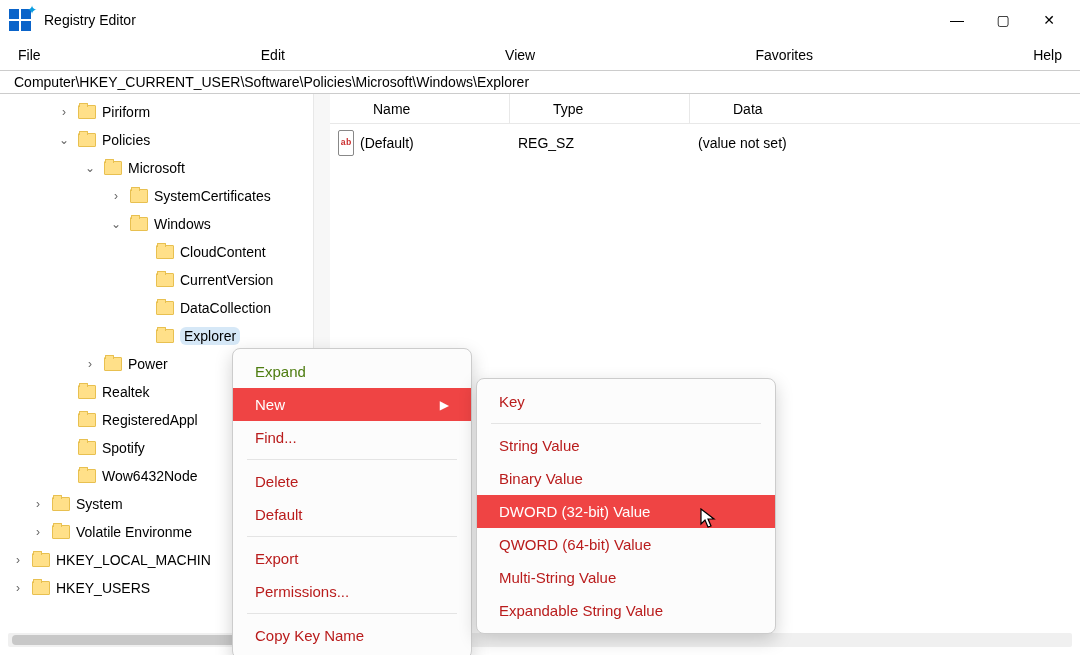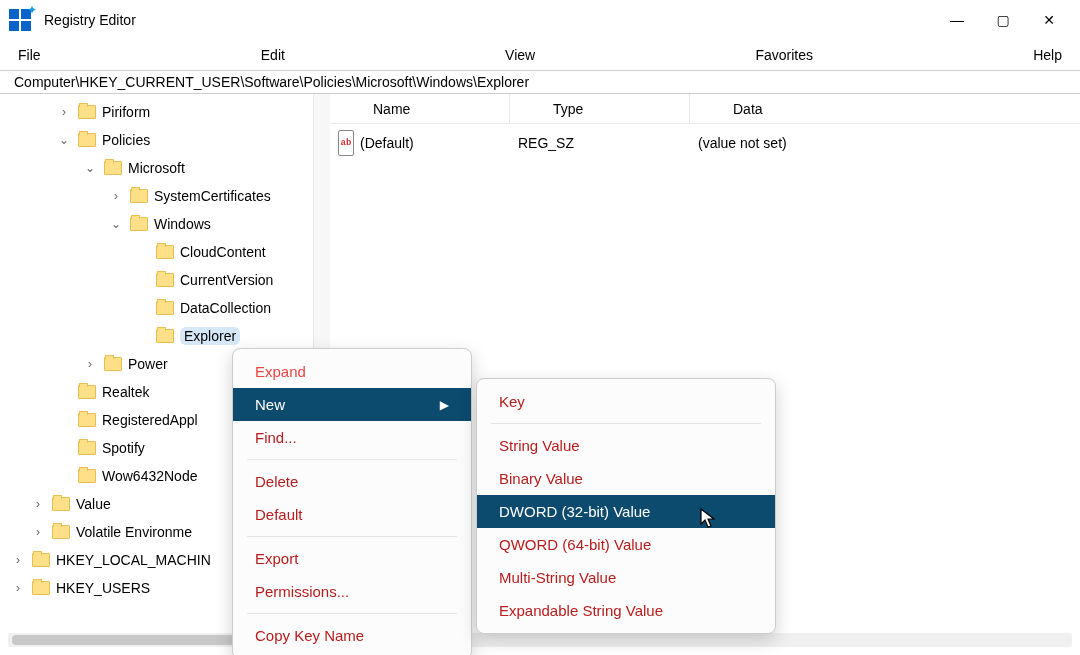--- a/index.html
+++ b/index.html
@@ -42,22 +42,22 @@
     .list-row .cell { padding: 6px 8px; display: flex; align-items: center; gap: 6px; }
     .ab-icon { width: 16px; height: 26px; background: #fff; border: 1px solid #888; border-radius: 2px; display:flex; align-items:center; justify-content:center; font-size: 9px; font-weight:bold; color:#c33;font-family:Liberation Mono, monospace; }
 
     
     .h-scroll { position: absolute; bottom: 4px; left: 8px; right: 8px; height: 14px; background: #f0f0f0; border-radius: 2px; }
     .h-scroll .thumb { position:absolute; left:4px; top:2px; height:10px; width:260px; background:#c8c8c8; border-radius:4px; }
 
     
     .context-menu { position: absolute; background: #fcfcfc; border: 1px solid #ccc; border-radius: 8px; box-shadow: 0 6px 18px rgba(0,0,0,.18); padding: 6px 0; font-size: 15px; z-index: 100; }
     .context-menu .cm-item { padding: 8px 22px; color: #b91c1c; display:flex; align-items:center; justify-content:space-between; gap: 28px; }
-    .context-menu .cm-item.disabled { color: #ef4444; }
-    .context-menu .cm-item.highlight { background: #0c4a6e; color: #fff; }
+    .context-menu .cm-item.disabled { color: #4d7c0f; }
+    .context-menu .cm-item.highlight { background: #ef4444; color: #fff; }
     .context-menu .cm-sep { height: 1px; background: #e4e4e4; margin: 5px 14px; }
     .submenu-arrow { font-size: 12px; }
 
     .cm1 { left: 232px; top: 348px; width: 240px; }
     .cm2 { left: 476px; top: 378px; width: 300px; }
 
     
     .cursor { position:absolute; left: 700px; top: 508px; z-index: 200; font-size: 18px; color:#000; pointer-events:none; }
 
     
@@ -185,21 +185,21 @@
         <div class="tree-row">
           <span class="indent" style="width: 56px;"></span>
           <span class="expander"></span>
           <span class="folder"></span>
           <span class="label-wrap"><span class="label">Wow6432Node</span></span>
         </div>
         <div class="tree-row">
           <span class="indent" style="width: 30px;"></span>
           <span class="expander">›</span>
           <span class="folder"></span>
-          <span class="label-wrap"><span class="label">Value</span></span>
+          <span class="label-wrap"><span class="label">System</span></span>
         </div>
         <div class="tree-row">
           <span class="indent" style="width: 30px;"></span>
           <span class="expander">›</span>
           <span class="folder"></span>
           <span class="label-wrap"><span class="label">Volatile Environme</span></span>
         </div>
         <div class="tree-row">
           <span class="indent" style="width: 10px;"></span>
           <span class="expander">›</span>

